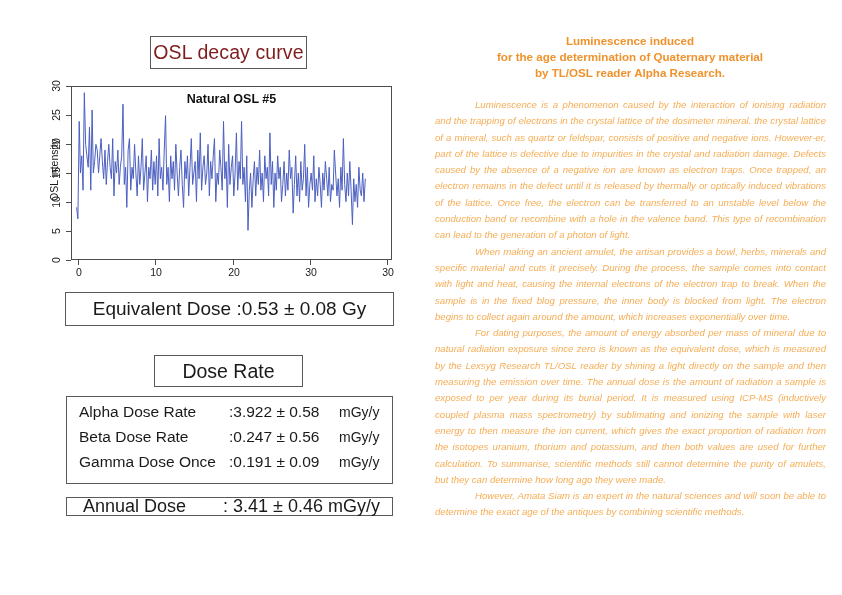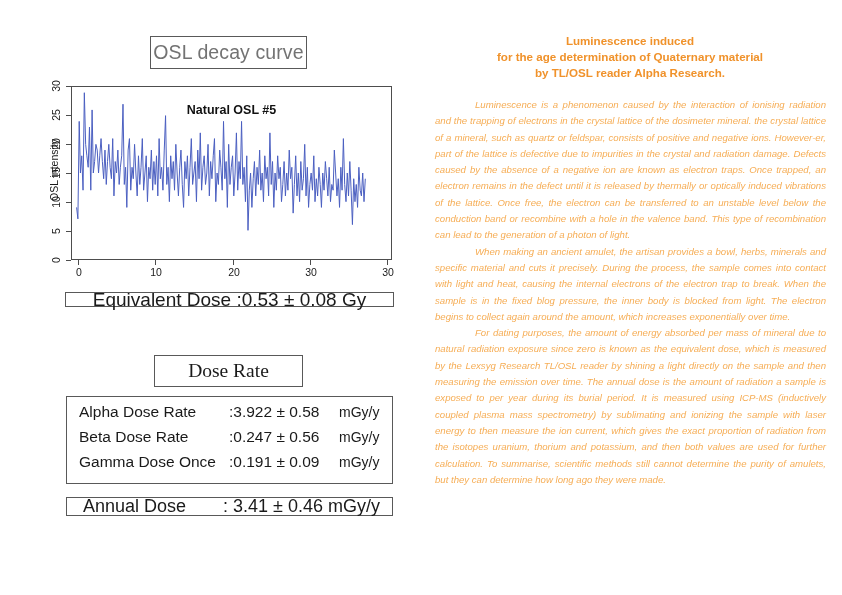--- a/index.html
+++ b/index.html
@@ -30,21 +30,21 @@
 
   
   #osl-title-box {
     position: absolute;
     left: 150px; top: 36px;
     width: 157px; height: 33px;
     display: flex; align-items: center; justify-content: center;
   }
   #osl-title-box .t {
     font-size: 19.5px;
-    color: #737373;
+    color: #7f1d1d;
     letter-spacing: 0.1px;
     white-space: nowrap;
   }
 
   
   #chart-wrap {
     position: absolute;
     left: 20px; top: 78px;
     width: 390px; height: 205px;
   }
@@ -64,21 +64,21 @@
     left: 51px; top: 8px;
     width: 321px; height: 174px;
     border: 1.3px solid #4d4d4d;
     box-sizing: border-box;
     overflow: hidden;
     background: #fff;
   }
   #plot-svg { display:block; width:100%; height:100%; }
   #plot-inner-title {
     position: absolute;
-    left: 51px; top: 25px;
+    left: 51px; top: 14px;
     width: 321px;
     text-align: center;
     font-size: 12.5px;
     font-weight: bold;
     color: #111;
     pointer-events: none;
   }
   .ytick-label {
     position: absolute;
     font-size: 10.5px;
@@ -103,41 +103,40 @@
   .xtick-mark {
     position: absolute;
     width: 1.3px; height: 5px;
     background: #4d4d4d;
   }
 
   
   #eqdose-box {
     position: absolute;
     left: 65px; top: 292px;
-    width: 329px; height: 15px;
+    width: 329px; height: 34px;
     display: flex; align-items: center; justify-content: center;
   }
   #eqdose-box .t {
     font-size: 19px;
     color: #1a1a1a;
     white-space: nowrap;
   }
 
   
   #doserate-title-box {
     position: absolute;
     left: 154px; top: 355px;
     width: 149px; height: 32px;
     display: flex; align-items: center; justify-content: center;
   }
   #doserate-title-box .t {
     font-size: 19.5px;
     color: #1a1a1a;
     white-space: nowrap;
-    font-family: Liberation Serif, serif;
   }
 
   
   #doserate-table-box {
     position: absolute;
     left: 66px; top: 396px;
     width: 327px; height: 88px;
     padding: 6px 0 0 0;
   }
   .dr-row {
@@ -298,14 +297,15 @@
   <div id="article-title">
     <div>Luminescence induced</div>
     <div>for the age determination of Quaternary material</div>
     <div>by TL/OSL reader Alpha Research.</div>
   </div>
 
   <div id="article-body">
     <p>Luminescence is a phenomenon caused by the interaction of ionising radiation and the trapping of electrons in the crystal lattice of the dosimeter mineral. the crystal lattice of a mineral, such as quartz or feldspar, consists of positive and negative ions. However-er, part of the lattice is defective due to impurities in the crystal and radiation damage. Defects caused by the absence of a negative ion are known as electron traps. Once trapped, an electron remains in the defect until it is released by thermally or optically induced vibrations of the lattice. Once free, the electron can be transferred to an unstable level below the conduction band or recombine with a hole in the valence band. This type of recombination can lead to the generation of a photon of light.</p>
     <p>When making an ancient amulet, the artisan provides a bowl, herbs, minerals and specific material and cuts it precisely. During the process, the sample comes into contact with light and heat, causing the internal electrons of the electron trap to break. When the sample is in the fixed blog pressure, the inner body is blocked from light. The electron begins to collect again around the amount, which increases exponentially over time.</p>
     <p>For dating purposes, the amount of energy absorbed per mass of mineral due to natural radiation exposure since zero is known as the equivalent dose, which is measured by the Lexsyg Research TL/OSL reader by shining a light directly on the sample and then measuring the emission over time. The annual dose is the amount of radiation a sample is exposed to per year during its burial period. It is measured using ICP-MS (inductively coupled plasma mass spectrometry) by sublimating and ionizing the sample with laser energy to then measure the ion current, which gives the exact proportion of radiation from the isotopes uranium, thorium and potassium, and then both values are used for further calculation. To summarise, scientific methods still cannot determine the purity of amulets, but they can determine how long ago they were made.</p>
+    <p>However, Amata Siam is an expert in the natural sciences and will soon be able to determine the exact age of the antiques by combining scientific methods.</p>
   </div>
 </div>
 
 </body></html>

